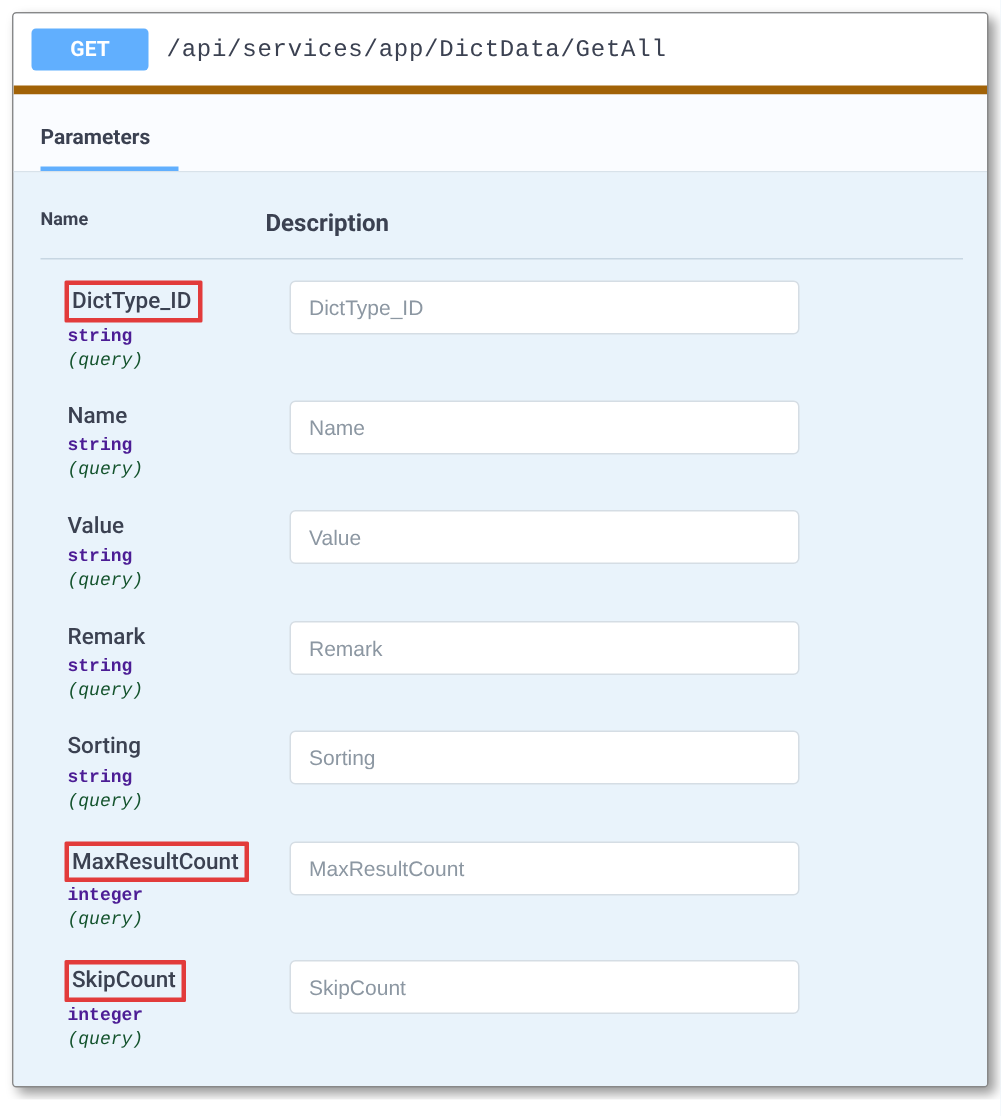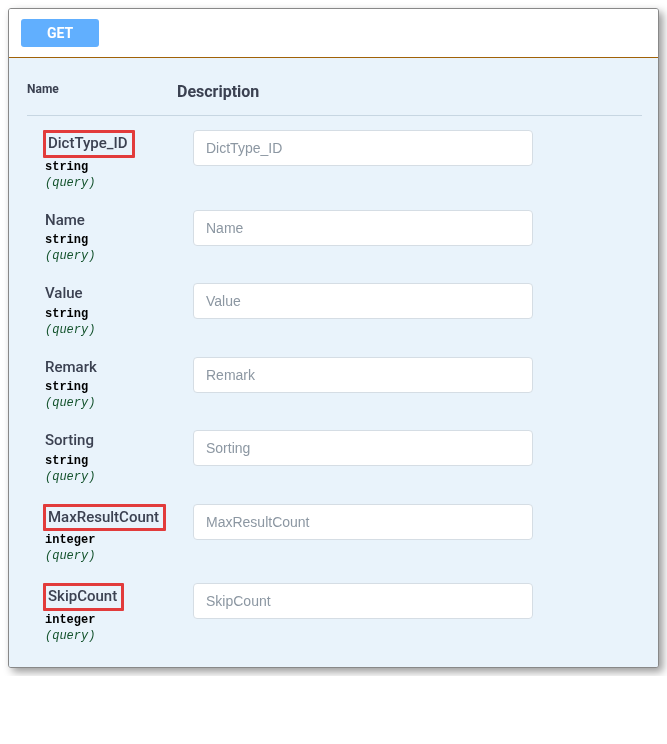--- a/index.html
+++ b/index.html
@@ -12,21 +12,21 @@
   .panel {
     border: 1px solid #888;
     background: #e9f3fb;
     box-shadow: 4px 4px 8px rgba(0,0,0,0.4);
     border-radius: 3px;
     overflow: hidden;
   }
   .header-bar {
     background: #fff;
     padding: 10px 12px;
-    border-bottom: 1px solid #a16207;
+    border-bottom: 6px solid #a16207;
     display: flex;
     align-items: center;
     gap: 12px;
   }
   .method-badge {
     background: #61affe;
     color: #fff;
     font-weight: 700;
     font-size: 14px;
     padding: 6px 20px;
@@ -101,21 +101,21 @@
     padding: 1px 4px 1px 2px;
   }
   .param-name.highlighted {
     border: 3px solid #e23b3b;
     border-radius: 1px;
   }
   .param-type {
     font-family: "Courier New", Consolas, monospace;
     font-size: 12px;
     font-weight: 700;
-    color: #000000;
+    color: #4c1d95;
     padding-left: 2px;
   }
   .param-in {
     font-family: "Courier New", Consolas, monospace;
     font-size: 12px;
     font-style: italic;
     color: #14532d;
     padding-left: 2px;
   }
   .param-input {
@@ -135,22 +135,27 @@
     color: #8c97a2;
   }
 </style>
 </head>
 <body>
 
 <div class="panel">
 
   <div class="header-bar">
     <div class="method-badge">GET</div>
+    <div class="endpoint">/api/services/app/DictData/GetAll</div>
   </div>
 
+  <div class="tabs-bar">
+    <div class="tab">Parameters</div>
+    <div class="tab-underline"></div>
+  </div>
 
   <div class="params-body">
     <div class="thead">
       <div class="th-name">Name</div>
       <div class="th-desc">Description</div>
     </div>
     <div id="params-list">
         <div class="param-row">
           <div class="param-left">
             <div class="param-name highlighted">DictType_ID</div>

